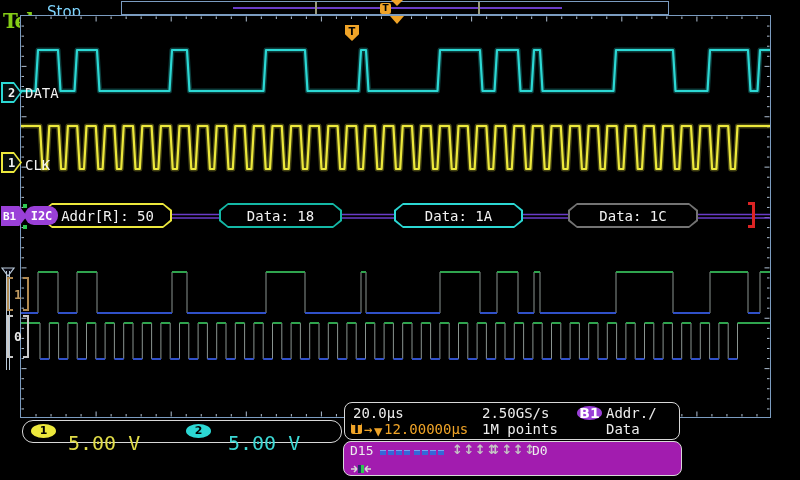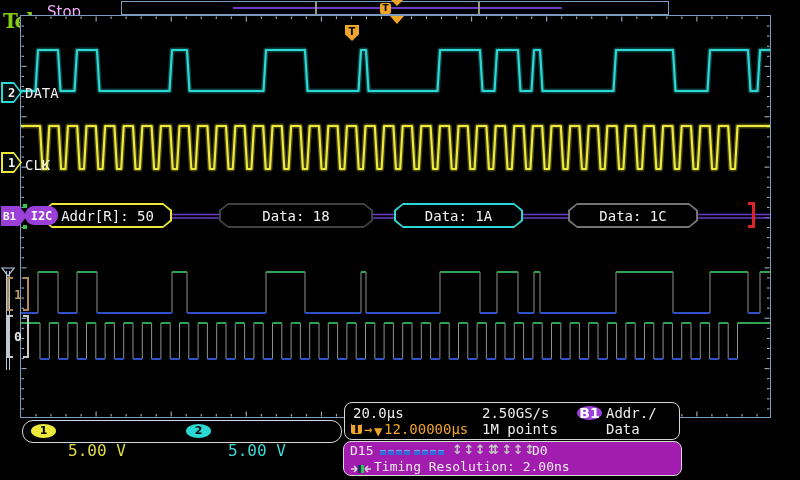--- a/index.html
+++ b/index.html
@@ -2,21 +2,21 @@
 <html><head>
 <meta charset="utf-8">
 <style>
   html,body{margin:0;padding:0;background:#000;}
   #screen{position:relative;width:800px;height:480px;background:#000;overflow:hidden;
           font-family:"DejaVu Sans Mono",monospace;color:#ededed;}
   
   #logo{position:absolute;left:3px;top:9px;font-family:"DejaVu Serif",serif;
         font-weight:bold;font-size:20px;color:#84cc16;letter-spacing:-1px;text-align:center;}
   #acq-status{position:absolute;left:47px;top:3px;font-family:"DejaVu Sans",sans-serif;
-        font-size:15px;color:#f0abfc;}
+        font-size:15px;color:#7dd3fc;}
   
   #wavebar{position:absolute;left:121px;top:1px;width:546px;height:12px;
            border:1px solid #7b9cc0;background:#000;}
   #rec-line{position:absolute;left:111px;top:5px;width:329px;height:2px;background:#6a3cc8;}
   .win-bracket{position:absolute;top:0;width:2px;height:12px;background:#98987c;}
   #wb-l{left:193px;} #wb-r{left:356px;}
   .tbadge{position:absolute;background:#f0a428;color:#000;font-weight:bold;
           font-family:"DejaVu Sans",sans-serif;text-align:center;border-radius:2px;}
   #bar-t{left:258px;top:1px;width:11px;height:11px;font-size:9px;line-height:11px;}
   #bar-tri{position:absolute;left:391px;top:0;width:0;height:0;
@@ -80,21 +80,21 @@
   #d1-tag .dig{color:#c09a60;}
   #d0-tag{top:315px;height:43px;} #d0-tag .brk{border-color:#c8c8c8;}
   #d0-tag .dig{color:#e8e8e8;}
   
   #ch-box{position:absolute;left:22px;top:420px;width:318px;height:21px;
           border:1px solid #d8d8d8;border-radius:11px;background:#000;}
   .ellipse{position:absolute;top:3px;width:25px;height:14px;border-radius:50%;
            color:#000;font-weight:bold;font-size:11px;text-align:center;line-height:14px;
            font-family:"DejaVu Sans",sans-serif;}
   #ch1-ell{left:8px;background:#ece83c;} #ch2-ell{left:163px;background:#2cd8d4;}
-  .chval{position:absolute;top:20px;font-size:16px;}
+  .chval{position:absolute;top:10px;font-size:20px;}
   #ch1-val{left:45px;color:#e0dc48;} #ch2-val{left:205px;color:#3cd8d4;}
   #h-box{position:absolute;left:344px;top:402px;width:334px;height:36px;
          border:1px solid #d8d8d8;border-radius:8px;background:#000;}
   #h-box span{position:absolute;font-size:14px;}
   #h-scale{left:8px;top:2px;} #h-rate{left:137px;top:2px;} #h-rec{left:137px;top:18px;}
   #b1-ell{position:absolute;left:232px;top:3px;width:25px;height:14px;border-radius:50%;
           background:#9a40d8;color:#fff;font-size:10px;font-weight:bold;text-align:center;
           line-height:14px;font-family:"DejaVu Sans",sans-serif;}
   #b1-line1{left:261px;top:2px;} #b1-line2{left:261px;top:18px;}
   #trig-t2{left:6px;top:20px;width:11px;height:11px;font-size:9px;line-height:11px;}
@@ -337,21 +337,21 @@
   <div id="clk-label" class="chlabel">CLK</div>
 
   <div id="b1-mark">B1</div>
   <div id="sd1" class="start-dot"></div>
   <div id="sd2" class="start-dot"></div>
   <div id="i2c-pill">I2C</div>
   <div id="bus-boxes">
       <div class="busbox" style="left: 43px; width: 129px; background: rgb(236, 232, 60);">
         <div class="in">Addr[R]: 50</div>
       </div>
-      <div class="busbox" style="left: 219px; width: 154px; background: #404040;">
+      <div class="busbox" style="left: 219px; width: 123px; background: #14b8a6;">
         <div class="in">Data: 18</div>
       </div>
       <div class="busbox" style="left: 394px; width: 129px; background: rgb(44, 216, 212);">
         <div class="in">Data: 1A</div>
       </div>
       <div class="busbox" style="left: 568px; width: 130px; background: #737373;">
         <div class="in">Data: 1C</div>
       </div>
     </div>
   <div id="stop-bracket"></div>
@@ -411,16 +411,15 @@
     <span id="ag2" class="arrows">↕↕↕↕</span>
     <span id="d0-lbl" class="t">D0</span>
     <span id="tr-icon">
       <svg width="22" height="12">
         <path d="M1,6 L7,6 M7,6 L4,3 M7,6 L4,9" stroke="#d8d8d8" stroke-width="1.5" fill="none"></path>
         <rect x="8" y="2" width="3" height="8" fill="#223066"></rect>
         <rect x="11" y="2" width="3" height="8" fill="#2fc850"></rect>
         <path d="M21,6 L15,6 M15,6 L18,3 M15,6 L18,9" stroke="#d8d8d8" stroke-width="1.5" fill="none"></path>
       </svg>
     </span>
-    <span id="timing-lbl" class="t">Timing Resolution: 2.00ns</span>
   </div>
 
 </div>
 
 </body></html>

